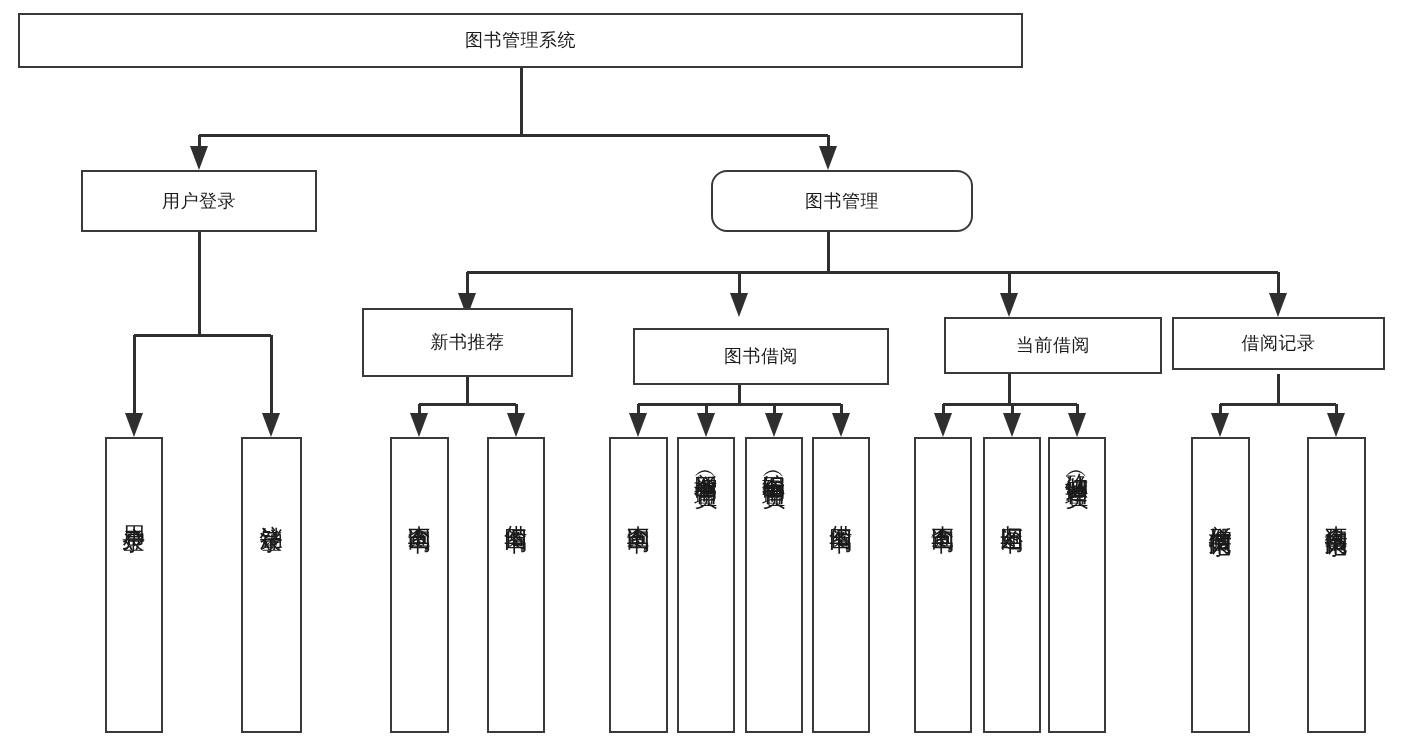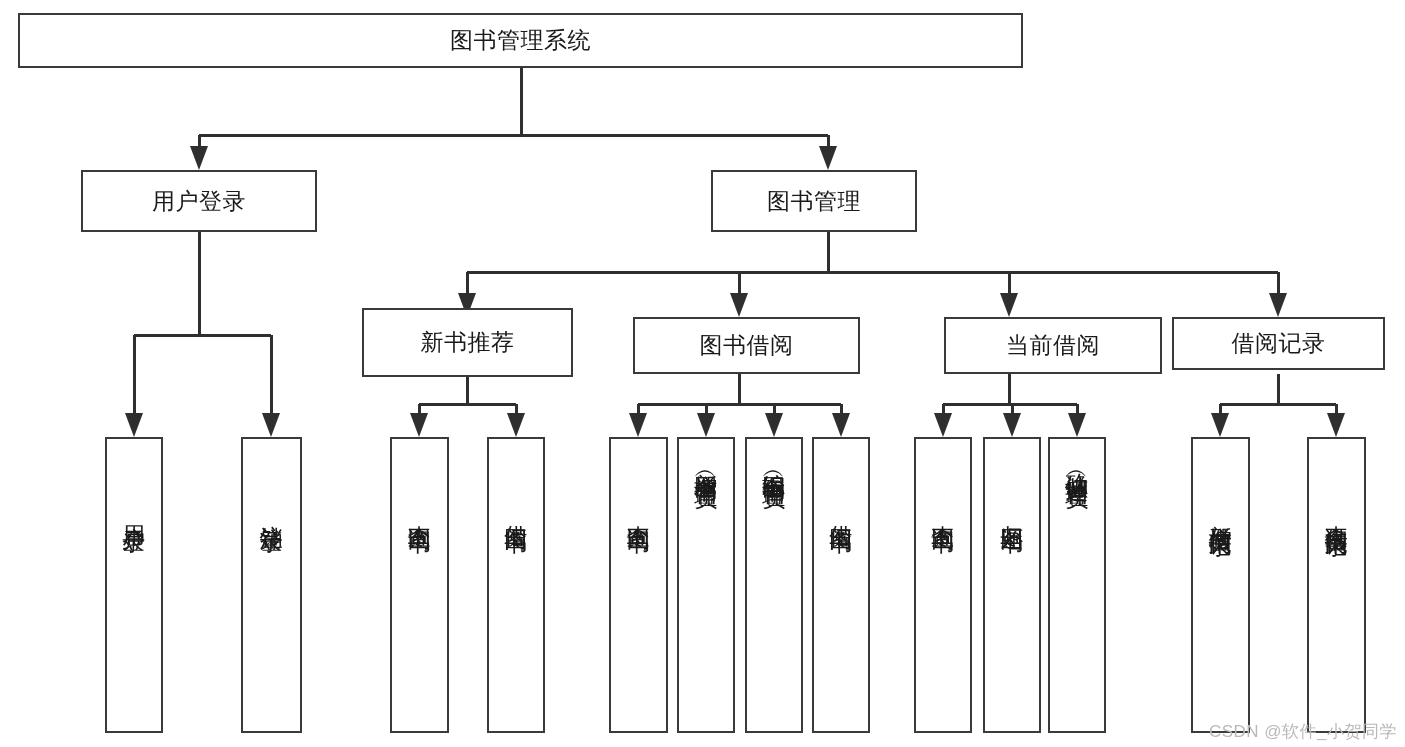--- a/index.html
+++ b/index.html
@@ -37,22 +37,23 @@
     justify-content: center;
     color: #1a1a1a;
   }
   .node-label {
     display: block;
     text-align: center;
     letter-spacing: 0.5px;
     white-space: nowrap;
   }
   .node.horizontal .node-label {
-    font-size: 23px;
+    font-size: 18px;
     line-height: 1.15;
+    font-family: Liberation Serif, serif;
   }
   .node.vertical {
     align-items: flex-start;
     padding-top: 6px;
   }
   .node.vertical .node-label {
     writing-mode: vertical-rl;
     text-orientation: upright;
     font-size: 23px;
     line-height: 1.06;
@@ -132,27 +133,27 @@
       <line x1="1336" y1="404" x2="1336" y2="415" stroke="#2f2f2f" stroke-width="3" shape-rendering="crispEdges"></line>
       <polygon points="1327,413 1345,413 1336,437" fill="#2f2f2f"></polygon>
     </svg>
   <div id="node-layer">
       <div class="node horizontal" style="left: 18px; top: 13px; width: 1005px; height: 55px;">
         <span class="node-label">图书管理系统</span>
       </div>
       <div class="node horizontal" style="left: 81px; top: 170px; width: 236px; height: 62px;">
         <span class="node-label">用户登录</span>
       </div>
-      <div class="node horizontal" style="left: 711px; top: 170px; width: 206px; height: 62px;">
+      <div class="node horizontal" style="left: 711px; top: 170px; width: 262px; height: 62px; border-radius: 16px;">
         <span class="node-label">图书管理</span>
       </div>
       <div class="node horizontal" style="left: 362px; top: 308px; width: 211px; height: 69px;">
         <span class="node-label">新书推荐</span>
       </div>
-      <div class="node horizontal" style="left: 633px; top: 317px; width: 227px; height: 57px;">
+      <div class="node horizontal" style="left: 633px; top: 328px; width: 256px; height: 57px;">
         <span class="node-label">图书借阅</span>
       </div>
       <div class="node horizontal" style="left: 944px; top: 317px; width: 218px; height: 57px;">
         <span class="node-label">当前借阅</span>
       </div>
       <div class="node horizontal" style="left: 1172px; top: 317px; width: 213px; height: 53px;">
         <span class="node-label">借阅记录</span>
       </div>
       <div class="node vertical mid" style="left: 105px; top: 437px; width: 58px; height: 296px;">
         <span class="node-label">用户登录</span>
@@ -187,14 +188,13 @@
       <div class="node vertical tall" style="left: 1048px; top: 437px; width: 58px; height: 296px;">
         <span class="node-label">确认归还（管理员）</span>
       </div>
       <div class="node vertical mid" style="left: 1191px; top: 437px; width: 59px; height: 296px;">
         <span class="node-label">新增借阅记录</span>
       </div>
       <div class="node vertical mid" style="left: 1307px; top: 437px; width: 59px; height: 296px;">
         <span class="node-label">查询借阅记录</span>
       </div>
     </div>
-  <div class="watermark">CSDN @软件_小贺同学</div>
 </div>
 
 </body></html>

